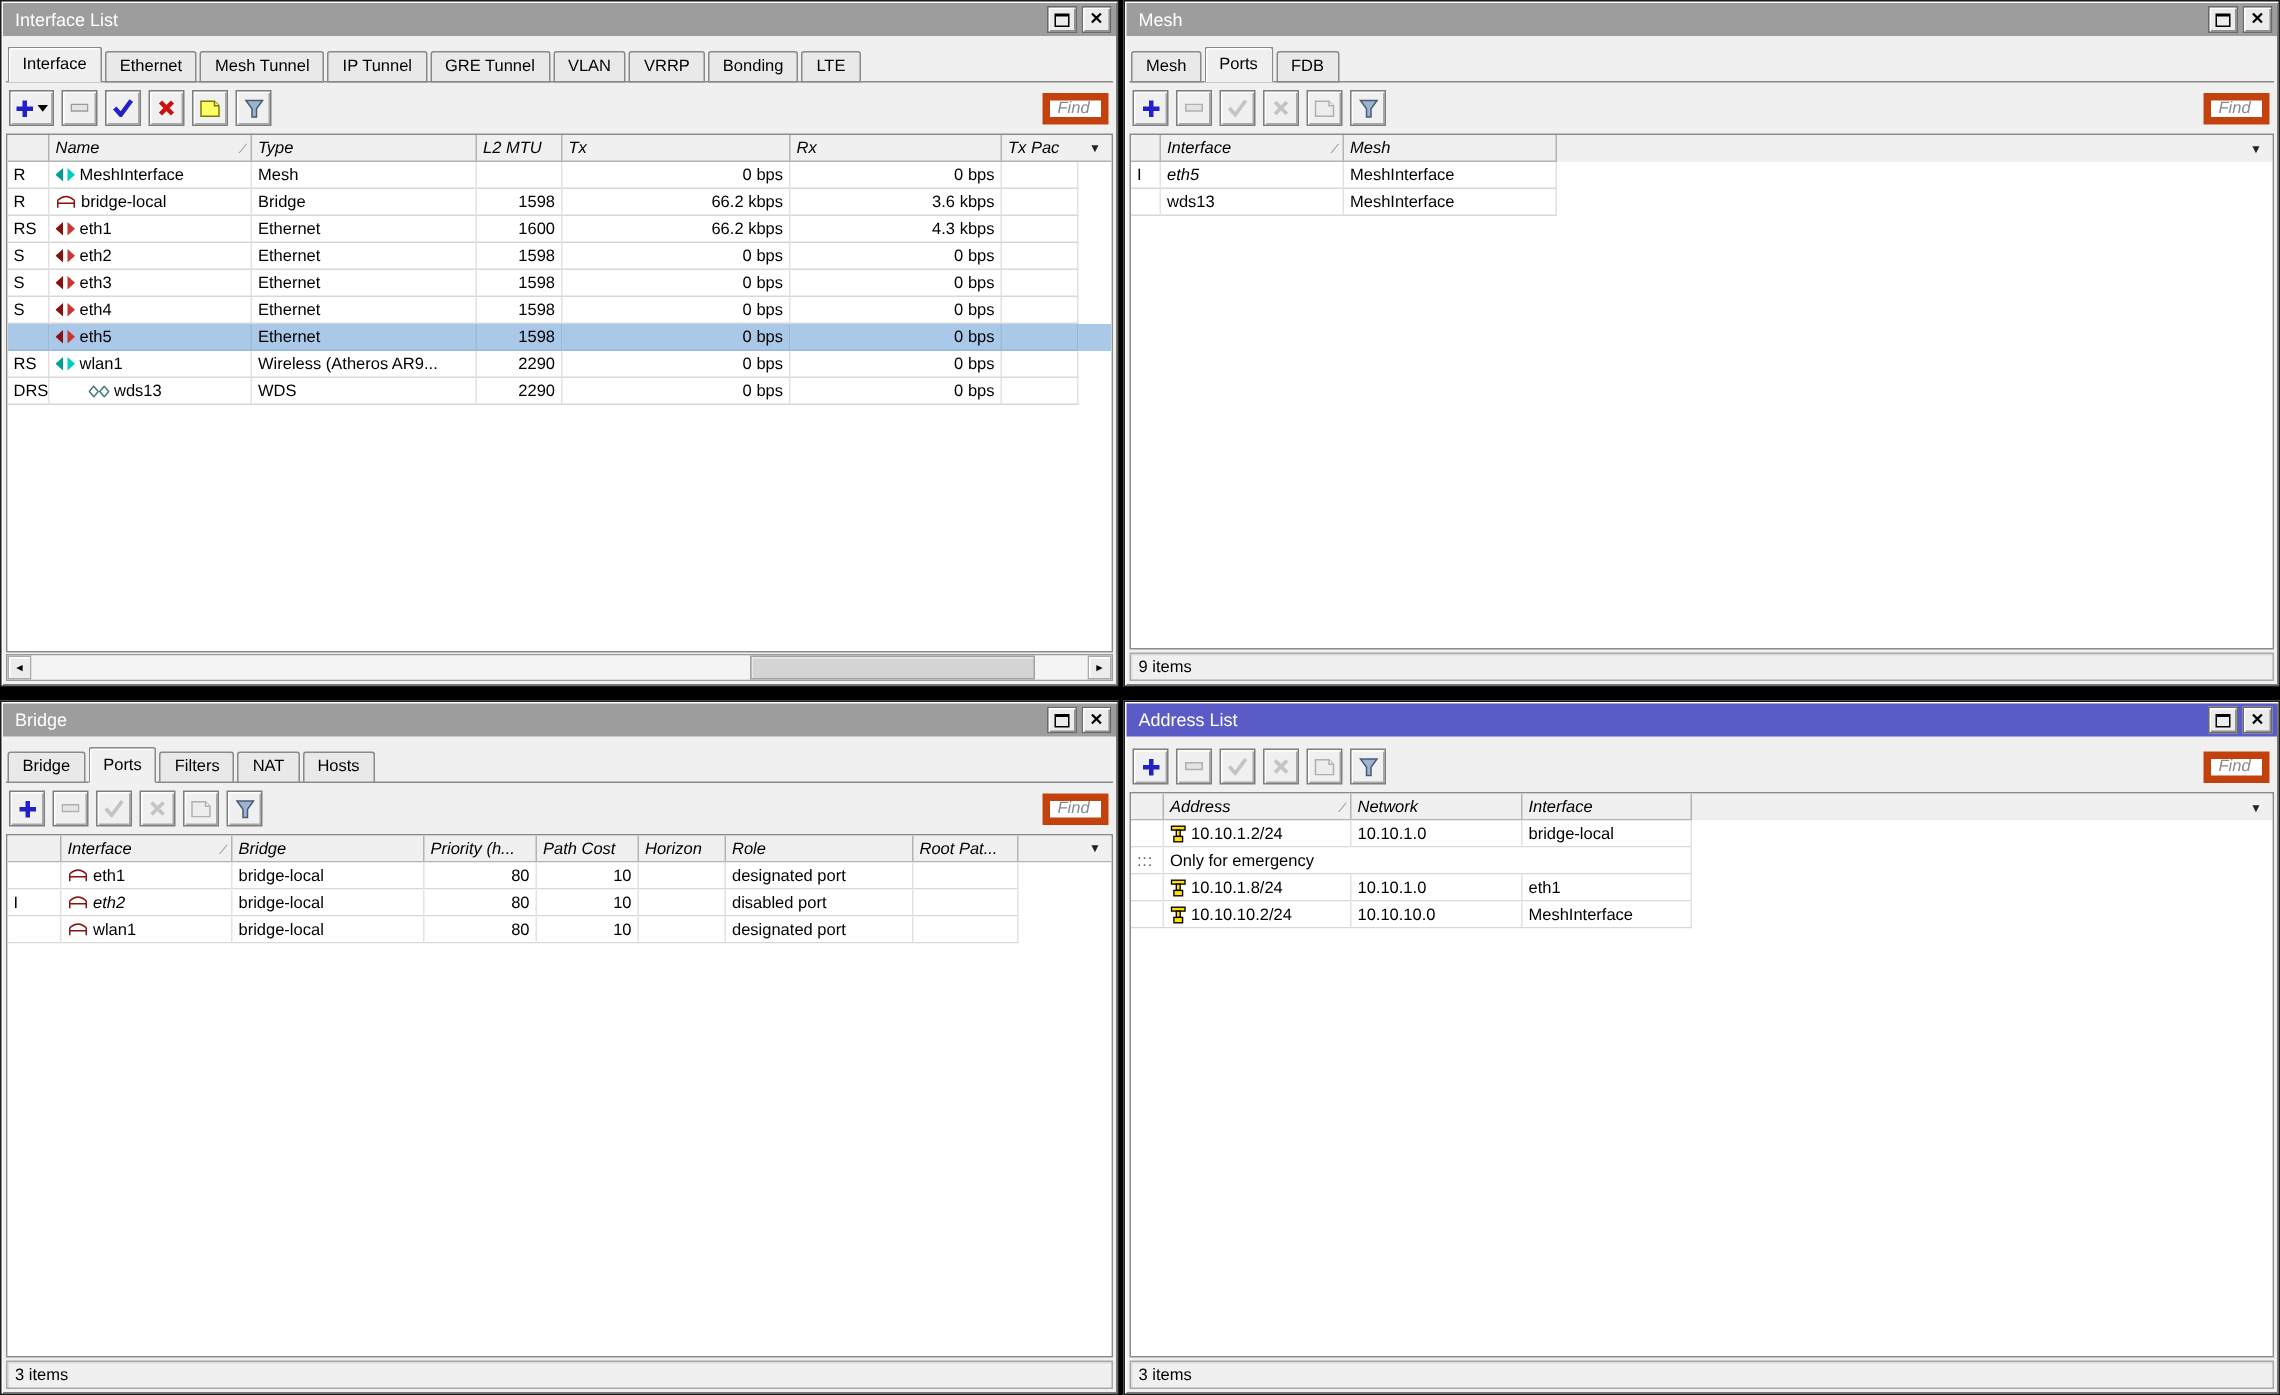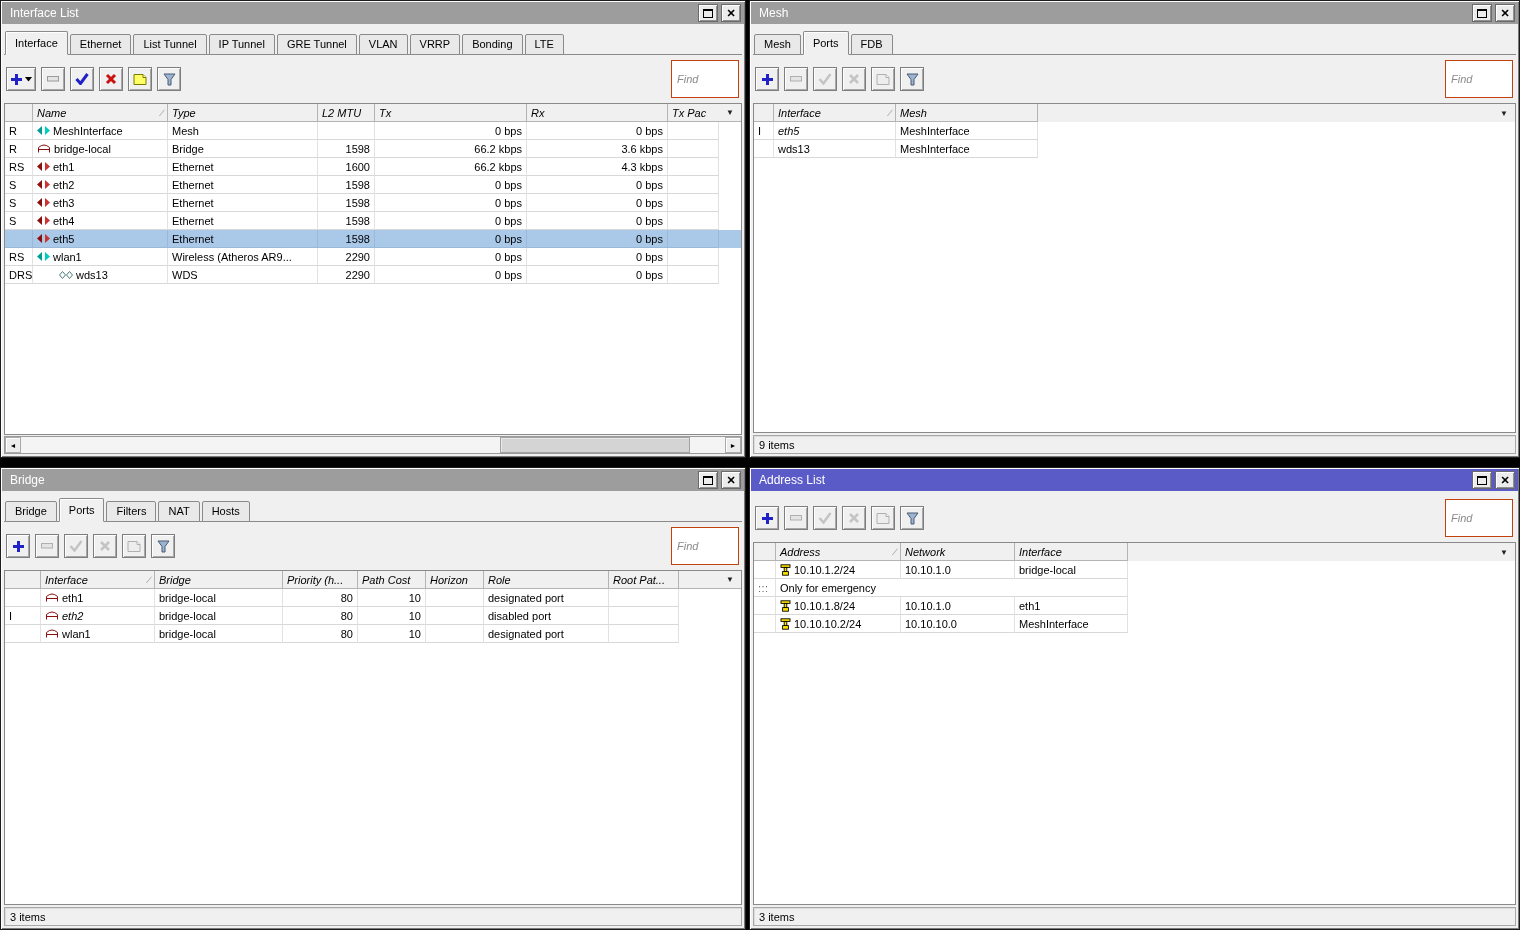--- a/index.html
+++ b/index.html
@@ -26,22 +26,22 @@
   .tab { background:#e9e9e9; border:1px solid #8a8a8a; border-bottom:1px solid #8a8a8a;
     margin-right:2px; margin-bottom:-1px; padding:3px 9px 4px 9px; border-radius:2px 2px 0 0;
     white-space:nowrap; }
   .tab.active { background:#f0f0f0; border-bottom:1px solid #f0f0f0;
     padding-top:5px; padding-bottom:5px; box-shadow: inset 1px 1px 0 #fff; position:relative; z-index:2; }
 
   .toolbar { display:flex; align-items:center; gap:5px; padding:5px 3px 5px 2px; flex:0 0 33px; }
   .tbtn { height:24px; min-width:24px; background:#f0f0f0; border:1px solid #7e7e7e;
     box-shadow: inset 1px 1px 0 #ffffff, inset -1px -1px 0 #a8a8a8;
     display:flex; align-items:center; justify-content:center; gap:2px; padding:0 3px; }
-  .find { margin-left:auto; width:68px; height:21px; border:1px solid #c2410c; background:#fff;
-    font-family:"Liberation Sans", sans-serif; font-size:11px; font-style:italic; padding:18px 5px; }
+  .find { margin-left:auto; width:44px; height:21px; border:5px solid #c2410c; background:#fff;
+    font-family:"Liberation Sans", sans-serif; font-size:11px; font-style:italic; padding:1px 5px; }
   .find::placeholder { color:#8a8a8a; font-style:italic; }
 
   .tablewrap { flex:1; background:#fff; border:1px solid #8a8a8a;
     box-shadow: inset 1px 1px 0 #cfcfcf; overflow:hidden; min-height:0; display:flex; flex-direction:column; }
   .thead { display:grid; grid-template-columns:var(--cols); height:18px; flex:0 0 18px; background:#f0f0f0; }
   .th { display:flex; align-items:center; padding:0 4px; border-right:1px solid #b4b4b4;
     border-bottom:1px solid #b4b4b4; white-space:nowrap; overflow:hidden;font-style:italic; }
   .th.last { border-right:none; }
   .sort { margin-left:auto; color:#8f8f8f; font-size:9px; padding-left:3px; }
   .arrowth { display:flex; align-items:center; justify-content:center;
@@ -91,21 +91,21 @@
         <span class="maxglyph"></span>
       </span>
     <span class="winbtn">
         <span class="closeglyph">✕</span>
       </span>
   </div>
   <div class="win-inner">
     <div class="tabbar">
       <span class="tab active">Interface</span>
       <span class="tab">Ethernet</span>
-      <span class="tab">List Tunnel</span>
+      <span class="tab">Mesh Tunnel</span>
       <span class="tab">IP Tunnel</span>
       <span class="tab">GRE Tunnel</span>
       <span class="tab">VLAN</span>
       <span class="tab">VRRP</span>
       <span class="tab">Bonding</span>
       <span class="tab">LTE</span>
     </div>
     <div class="toolbar">
       <span class="tbtn">
         <svg width="13" height="13">

